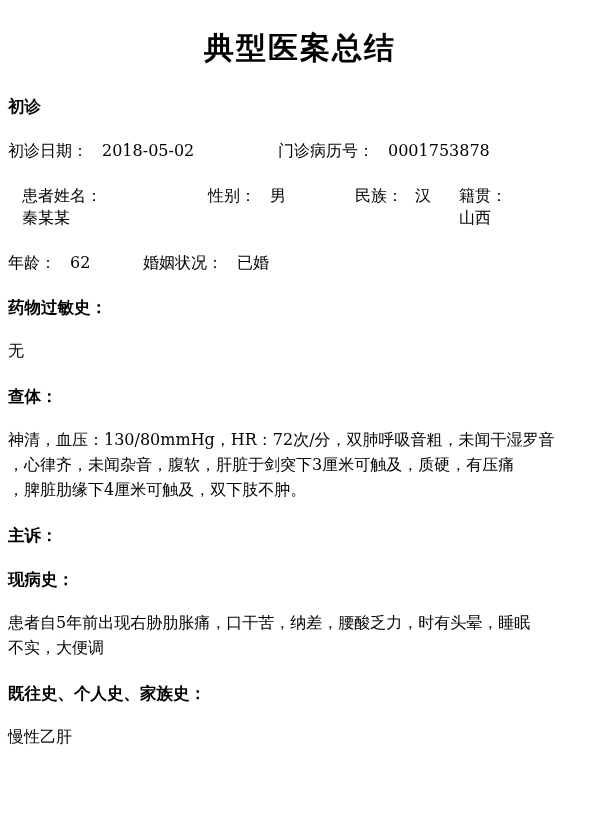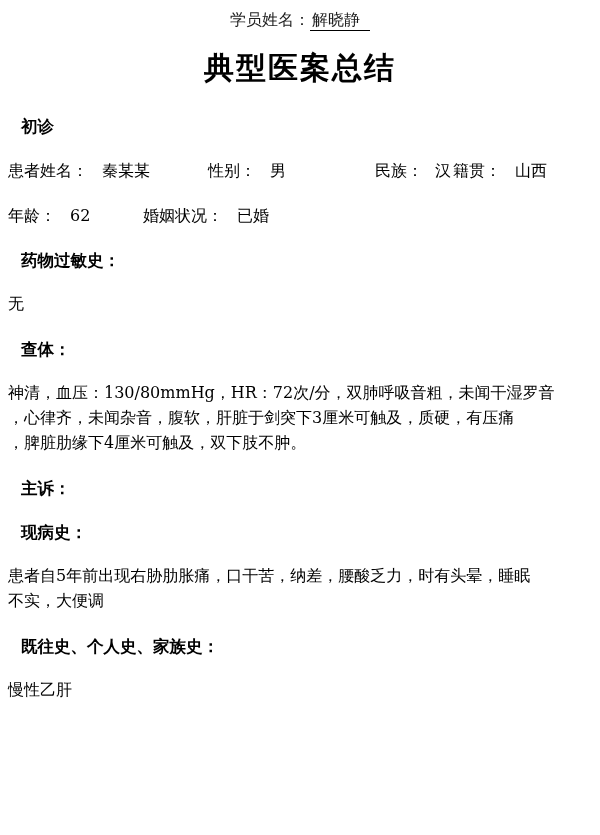--- a/index.html
+++ b/index.html
@@ -14,50 +14,59 @@
   .uline { border-bottom:1px solid #000; padding:0 10px 1px 2px; }
 
   
   .title { font-family:Liberation Mono, monospace;
            font-weight:700; font-size:30px; line-height:40px;
            text-align:center; margin:20px 0 0 0; letter-spacing:2px; }
 
   
   .sec-heading { font-family:"Liberation Sans","DejaVu Sans",sans-serif;
                  font-weight:700; font-size:16.5px; line-height:21px;
-                 margin-top:23px; white-space:nowrap;margin-left:13px; }
+                 margin-top:23px; white-space:nowrap; }
   .first-heading { margin-top:26px; }
 
   
   .frow { display:flex; align-items:baseline; font-size:16px;
           line-height:22px; margin-top:23px; white-space:nowrap; }
   .fgroup { display:inline-flex; align-items:baseline; }
   .fvalue { margin-left:14px; }
   .fvalue-tight { margin-left:12px; }
-  .w270 { width:270px; } .w200 { width:200px; } .w147 { width:147px; }
-  .w135 { width:135px; } .w187 { width:187px; } .w78 { width:78px;margin-left:20px; }
-  .gap8 { margin-left:0; }
+  .w270 { width:270px; } .w200 { width:200px;flex-direction:column; } .w147 { width:147px; }
+  .w135 { width:135px; } .w187 { width:187px; } .w78 { width:78px; }
+  .gap8 { margin-left:12px;flex-direction:column; }
 
   
   .body-line { font-size:16px; line-height:25px; white-space:nowrap; }
   .body-first { margin-top:20px; }
 </style>
 </head>
 <body>
 
 <div class="page">
 
   <div class="hdr">
-    <span class="hdr-item"><span>学员姓名：</span><span class="uline">解晓静</span></span>
   </div>
 
   <h1 class="title">典型医案总结</h1>
 
   <div class="sec-heading first-heading">初诊</div>
 
+  <div class="frow">
+    <span class="fgroup w270">
+      <span class="flabel">初诊日期：</span>
+      <span class="fvalue">2018-05-02</span>
+    </span>
+    <span class="fgroup">
+      <span class="flabel">门诊病历号：</span>
+      <span class="fvalue">0001753878</span>
+    </span>
+  </div>
 
   <div class="frow">
     <span class="fgroup w200">
       <span class="flabel">患者姓名：</span>
       <span class="fvalue">秦某某</span>
     </span>
     <span class="fgroup w147">
       <span class="flabel">性别：</span>
       <span class="fvalue">男</span>
     </span>

